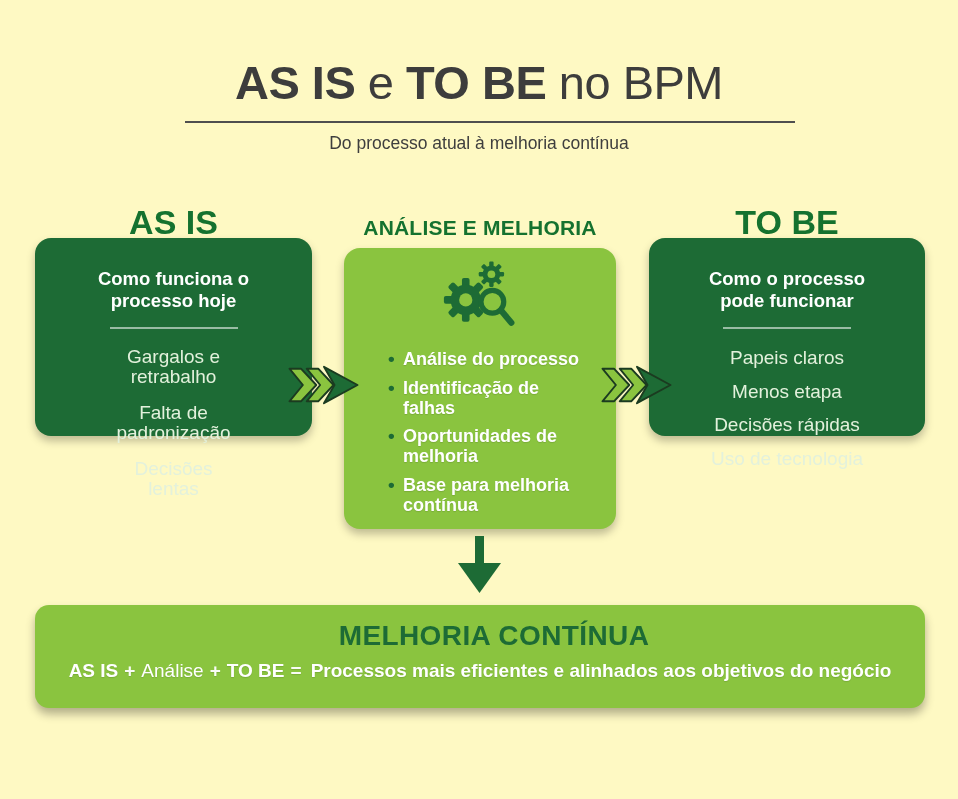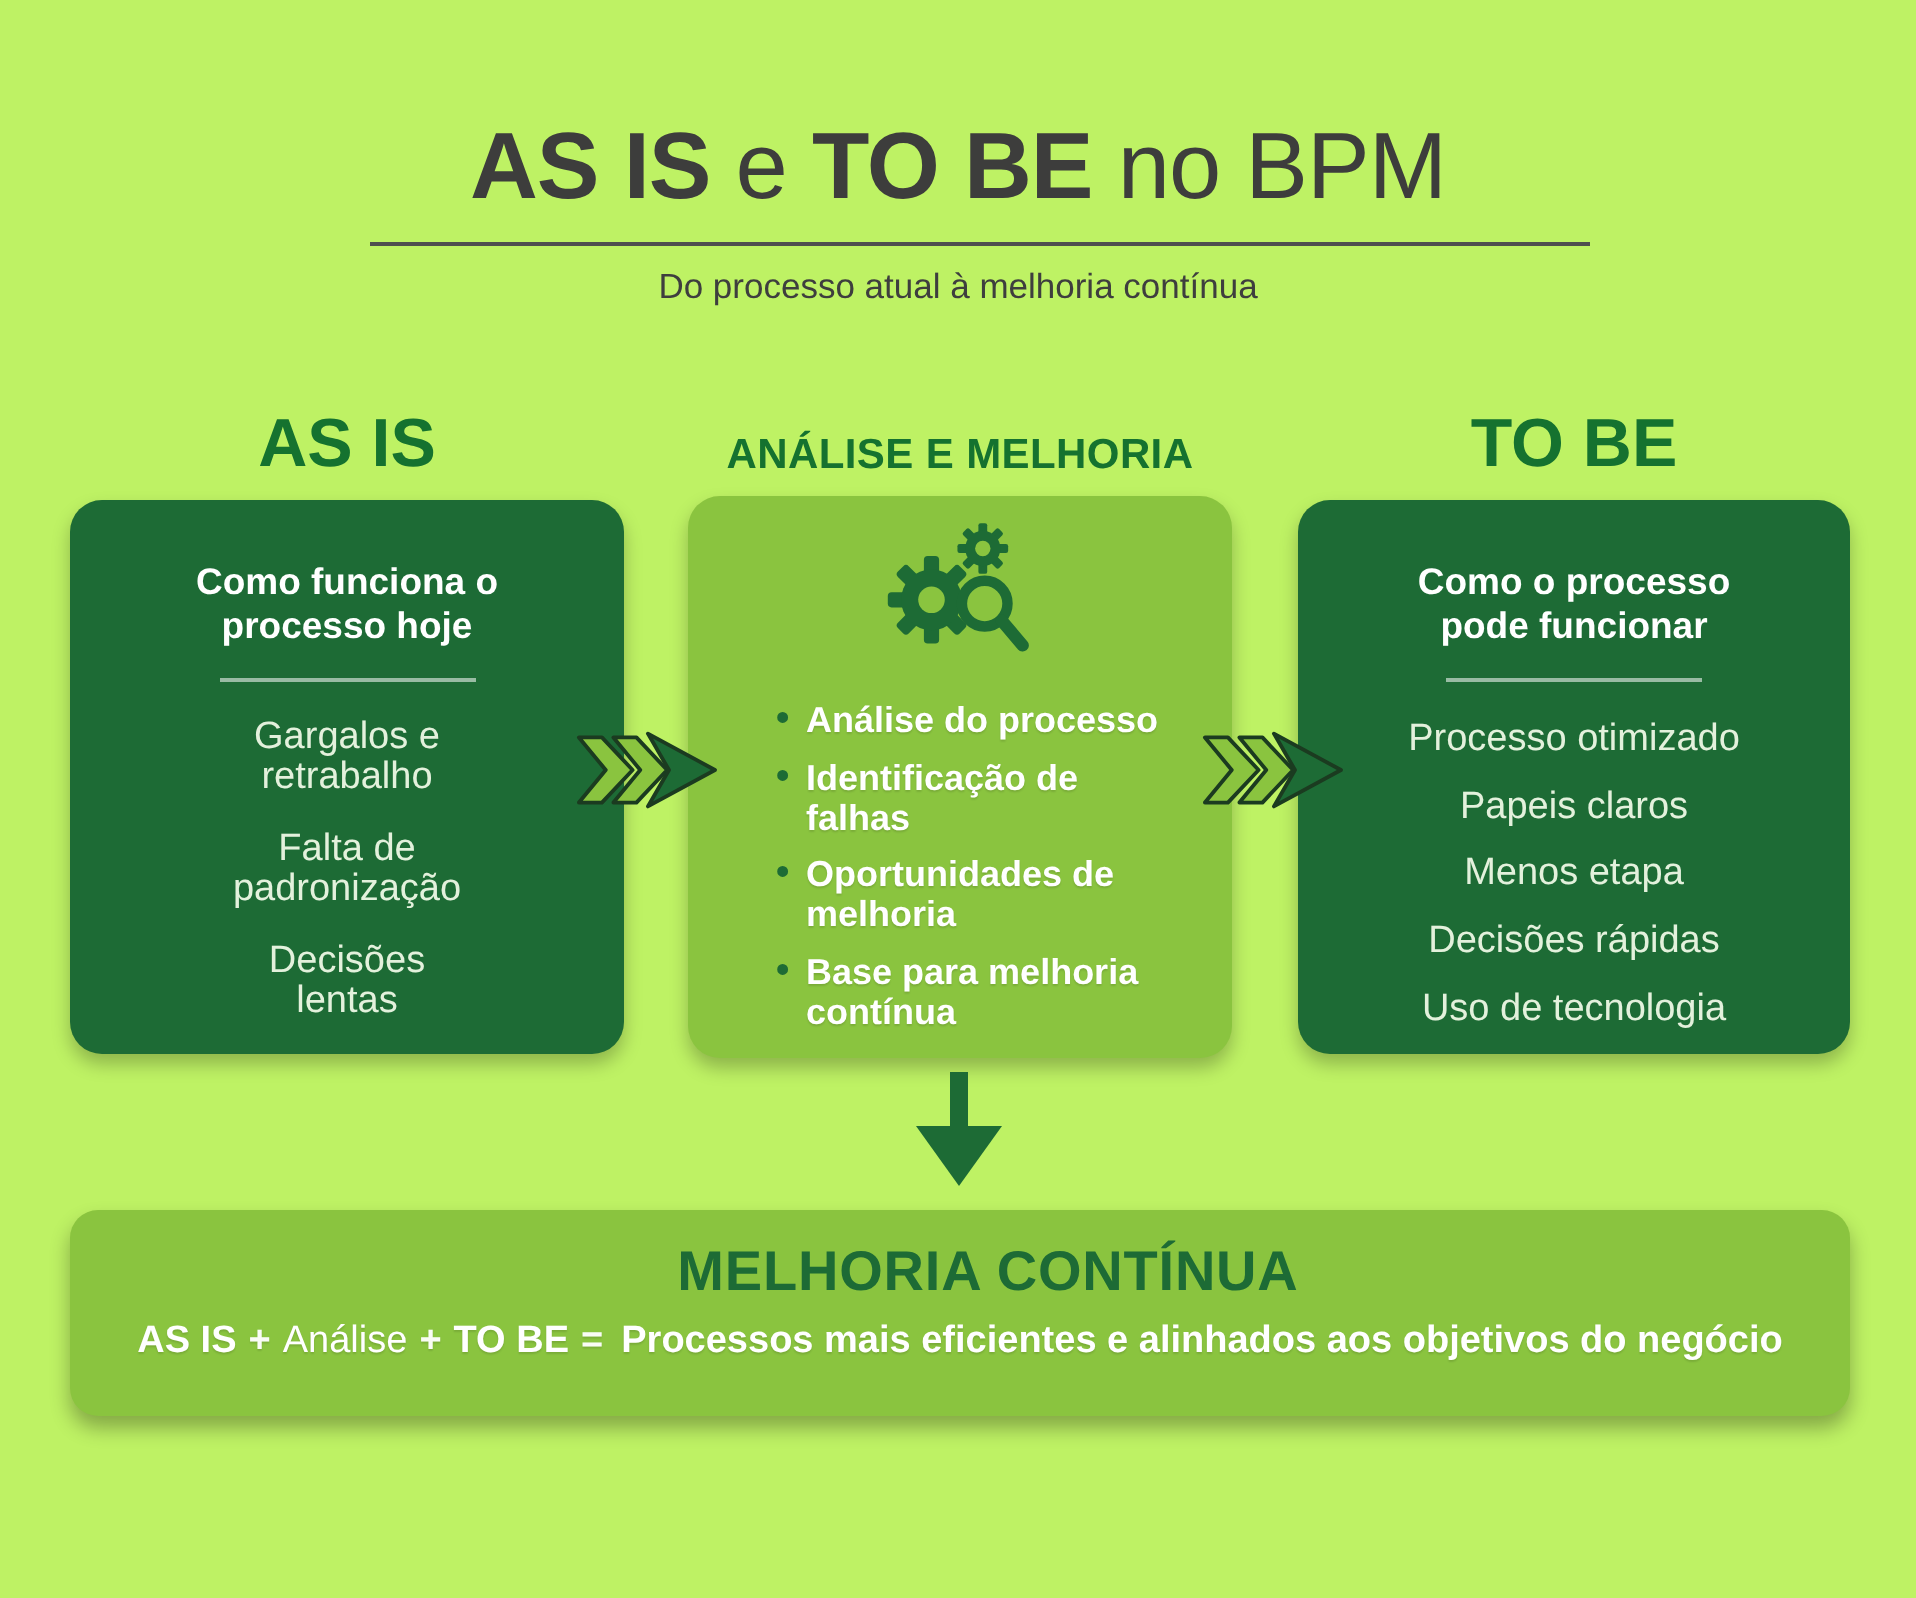--- a/index.html
+++ b/index.html
@@ -10,21 +10,21 @@
     --card-item-text: #e3f1dc;
     --outline-dark: #1b3b20;
     --underline-gray: #4f4f4f;
   }
   * { box-sizing: border-box; }
   html, body { margin: 0; padding: 0; background: #ffffff; }
   #canvas {
     position: relative;
     width: 958px;
     height: 799px;
-    background: #bef264;
+    background: #fef9c3;
     overflow: hidden;
     font-family: "Liberation Sans", sans-serif;
   }
 
   
   .title {
     position: absolute;
     top: 57px; left: 0; width: 100%;
     text-align: center;
     font-size: 47px;
@@ -56,21 +56,21 @@
     color: var(--heading-green);
     font-weight: bold;
   }
   .h-asis { left: 35px;  width: 277px; top: 203px; font-size: 34px; }
   .h-mid  { left: 344px; width: 272px; top: 216px; font-size: 21px; letter-spacing: 0.2px; }
   .h-tobe { left: 649px; width: 276px; top: 203px; font-size: 34px; }
 
   
   .card {
     position: absolute;
-    top: 250px; height: 277px;
+    top: 238px; height: 198px;
     border-radius: 16px;
     box-shadow: 0 5px 9px rgba(0,0,0,0.25);
     text-align: center;
   }
   .card.dark { background: var(--dark-green); }
   #card-asis { left: 35px;  width: 277px; }
   #card-analise { left: 344px; width: 272px; top: 248px; height: 281px; background: var(--light-green); }
   #card-tobe { left: 649px; width: 276px; }
 
   .card-title {
@@ -227,21 +227,20 @@
       <li>Base para melhoria
 contínua</li>
     </ul>
   </section>
 
   <section class="card dark" id="card-tobe">
     <h3 class="card-title">Como o processo
 pode funcionar</h3>
     <div class="divider"></div>
     <div class="dark-items">
-      <p class="item">Processo otimizado</p>
       <p class="item">Papeis claros</p>
       <p class="item">Menos etapa</p>
       <p class="item">Decisões rápidas</p>
       <p class="item">Uso de tecnologia</p>
     </div>
   </section>
 
   <svg class="flow-arrow" id="arrow-1" viewBox="0 0 76 48" width="74" height="46">
     <path d="M3,7 L15,7 L31,24 L15,41 L3,41 L17,24 Z" style="fill:var(--light-green);stroke:var(--outline-dark);stroke-width:2;stroke-linejoin:round"></path>
     <path d="M21,7 L33,7 L49,24 L33,41 L21,41 L35,24 Z" style="fill:var(--light-green);stroke:var(--outline-dark);stroke-width:2;stroke-linejoin:round"></path>

